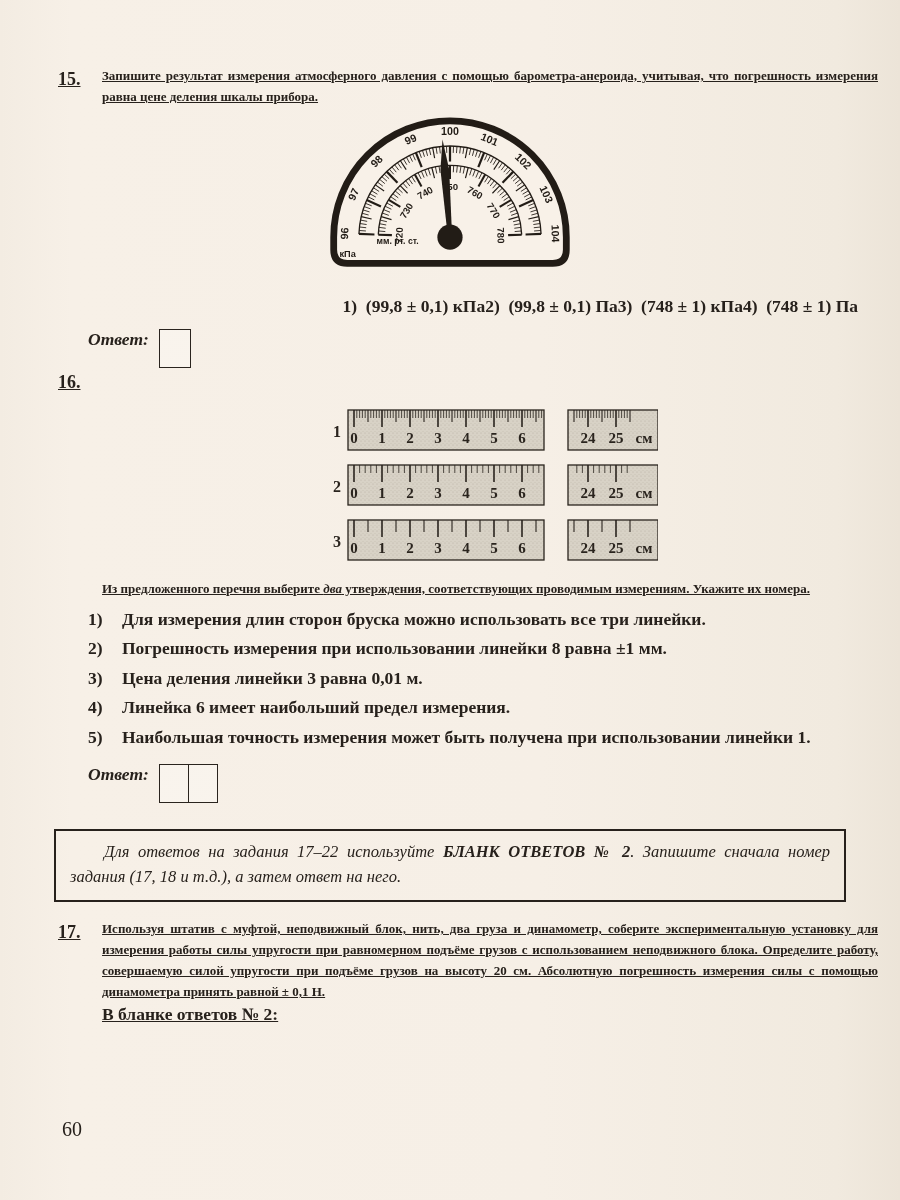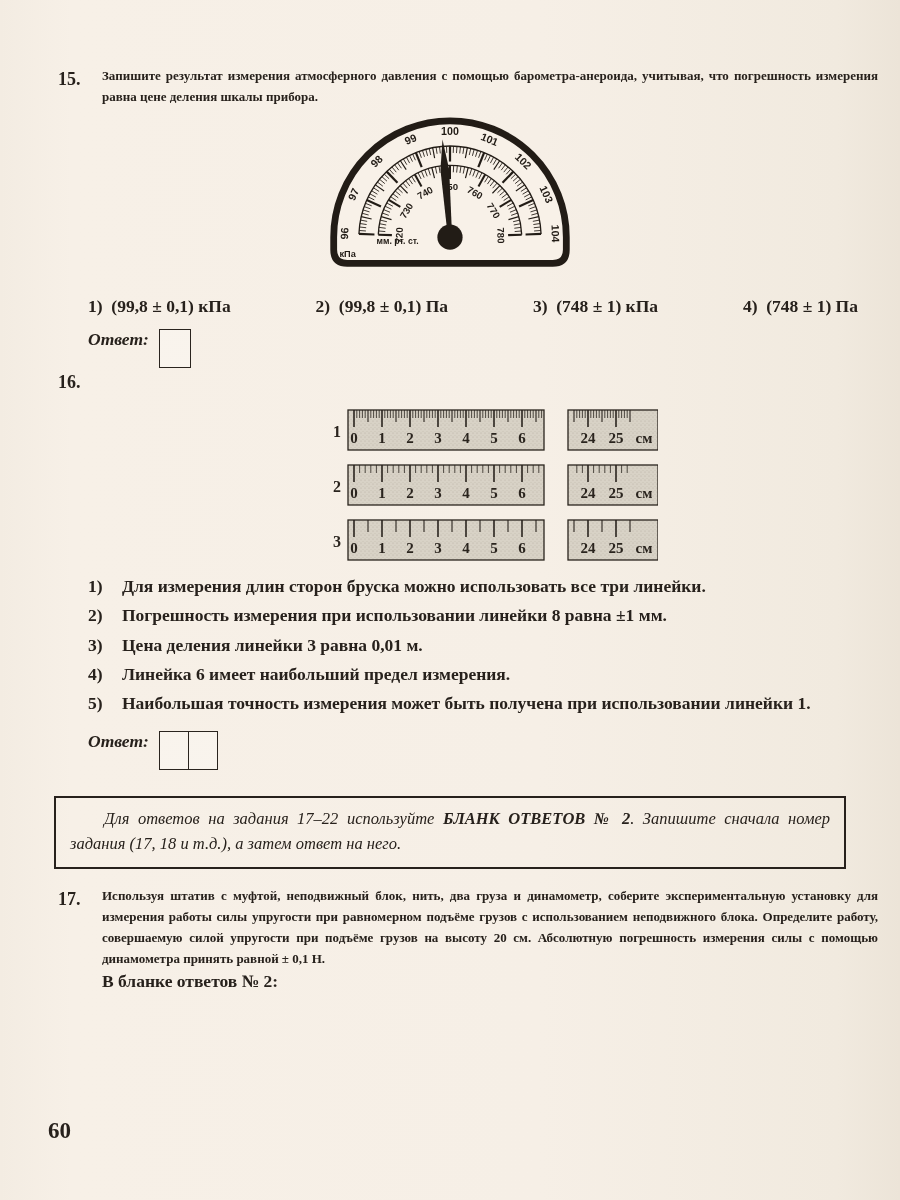--- a/index.html
+++ b/index.html
@@ -3,41 +3,41 @@
 <meta charset="utf-8">
 <style>
   html,body{margin:0;padding:0;}
   body{width:900px;height:1200px;font-family:"Liberation Serif","DejaVu Serif",serif;}
   .page{
     position:relative;width:900px;height:1200px;overflow:hidden;
     background:linear-gradient(90deg,#f3ece2 0%,#f7f0e7 8%,#f6efe6 60%,#f1eadf 93%,#ece4d8 100%);
     color:#27211c;
   }
   .content{position:absolute;left:0;top:0;width:900px;}
-  .q{display:grid;grid-template-columns:44px 1fr;padding:0 22px 0 58px;margin-top:0;}
+  .q{display:grid;grid-template-columns:44px 1fr;padding:0 22px 0 58px;margin-top:0;text-decoration:underline;}
   .qnum{font-weight:bold;font-size:18px;line-height:1.6;}
   .qtext{font-weight:bold;font-size:13px;line-height:1.62;text-align:justify;}
   .gauge-wrap{text-align:center;margin:4px 0 2px 0;}
-  .options{display:flex;justify-content:space-between;font-weight:bold;font-size:17.5px;
+  .options{display:flex;justify-content:flex-end;font-weight:bold;font-size:17.5px;
     padding:0 42px 0 88px;margin-top:14px;}
   .answer-row{display:flex;align-items:flex-start;padding-left:88px;margin-top:12px;}
   .answer-label{font-style:italic;font-weight:bold;font-size:17.5px;margin-right:10px;padding-bottom:5px;}
   .answer-box{width:30px;height:37px;border:1.6px solid #2a241e;background:rgba(255,255,255,0.25);}
   .answer-box + .answer-box{border-left:none;}
   .answer-box.wide{width:28px;}
   .rulers{padding-left:328px;margin-top:10px;}
   .ruler-svg{display:block;margin-bottom:8px;}
   .statements{padding:0 30px 0 88px;margin-top:6px;}
   .st-item{display:grid;grid-template-columns:34px 1fr;font-weight:bold;font-size:17.5px;line-height:1.68;}
   .st-num{}
   .banner{margin:26px 54px 0 54px;border:2px solid #27211c;padding:8px 14px 10px 14px;
     font-style:italic;font-weight:normal;font-size:16.5px;line-height:1.55;text-align:justify;}
   .banner p{margin:0;text-indent:34px;}
   .q17-sub{font-weight:bold;font-size:17.5px;margin-top:2px;}
-  .page-num{position:absolute;left:48px;top:1118px;font-size:23px;font-weight:bold;}
+  .page-num{position:absolute;left:62px;top:1118px;font-size:20px;font-weight:normal;}
   .mt-q15{margin-top:65px;}
   .mt-q16{}
   .mt-q17{margin-top:16px;}
 </style>
 </head>
 <body>
 
 <div class="page">
   <div class="content">
 
@@ -446,20 +446,26 @@
           <text x="110" y="36" text-anchor="middle" font-size="15" font-weight="bold" fill="#2a241e" font-family="Liberation Serif, serif">3</text>
           <text x="138" y="36" text-anchor="middle" font-size="15" font-weight="bold" fill="#2a241e" font-family="Liberation Serif, serif">4</text>
           <text x="166" y="36" text-anchor="middle" font-size="15" font-weight="bold" fill="#2a241e" font-family="Liberation Serif, serif">5</text>
           <text x="194" y="36" text-anchor="middle" font-size="15" font-weight="bold" fill="#2a241e" font-family="Liberation Serif, serif">6</text>
           <text x="260" y="36" text-anchor="middle" font-size="15" font-weight="bold" fill="#2a241e" font-family="Liberation Serif, serif">24</text>
           <text x="288" y="36" text-anchor="middle" font-size="15" font-weight="bold" fill="#2a241e" font-family="Liberation Serif, serif">25</text>
           <text x="316" y="36" text-anchor="middle" font-size="15" font-weight="bold" fill="#2a241e" font-family="Liberation Serif, serif">см</text>
         </svg>
     </div>
 
+    <div class="q" style="margin-top:14px;">
+      <div class="qnum"></div>
+      <div class="qtext">
+        <span>Из предложенного перечня выберите </span><em>два</em><span> утверждения, соответствующих проводимым измерениям. Укажите их номера.</span>
+      </div>
+    </div>
 
     <div class="statements">
       <div class="st-item">
           <span class="st-num">1)</span>
           <span>Для измерения длин сторон бруска можно использовать все три линейки.</span>
         </div>
       <div class="st-item">
           <span class="st-num">2)</span>
           <span>Погрешность измерения при использовании линейки 8 равна ±1 мм.</span>
         </div>

